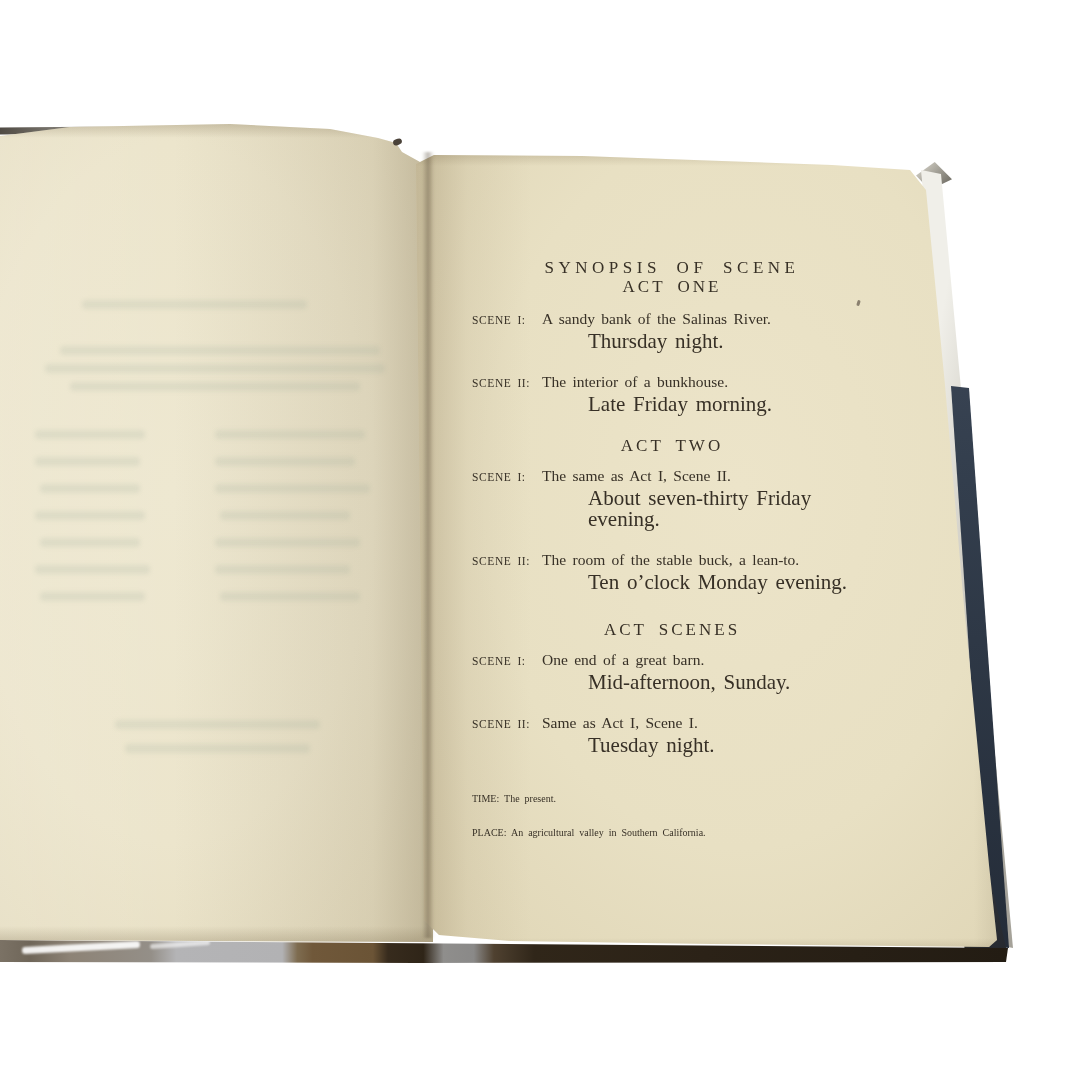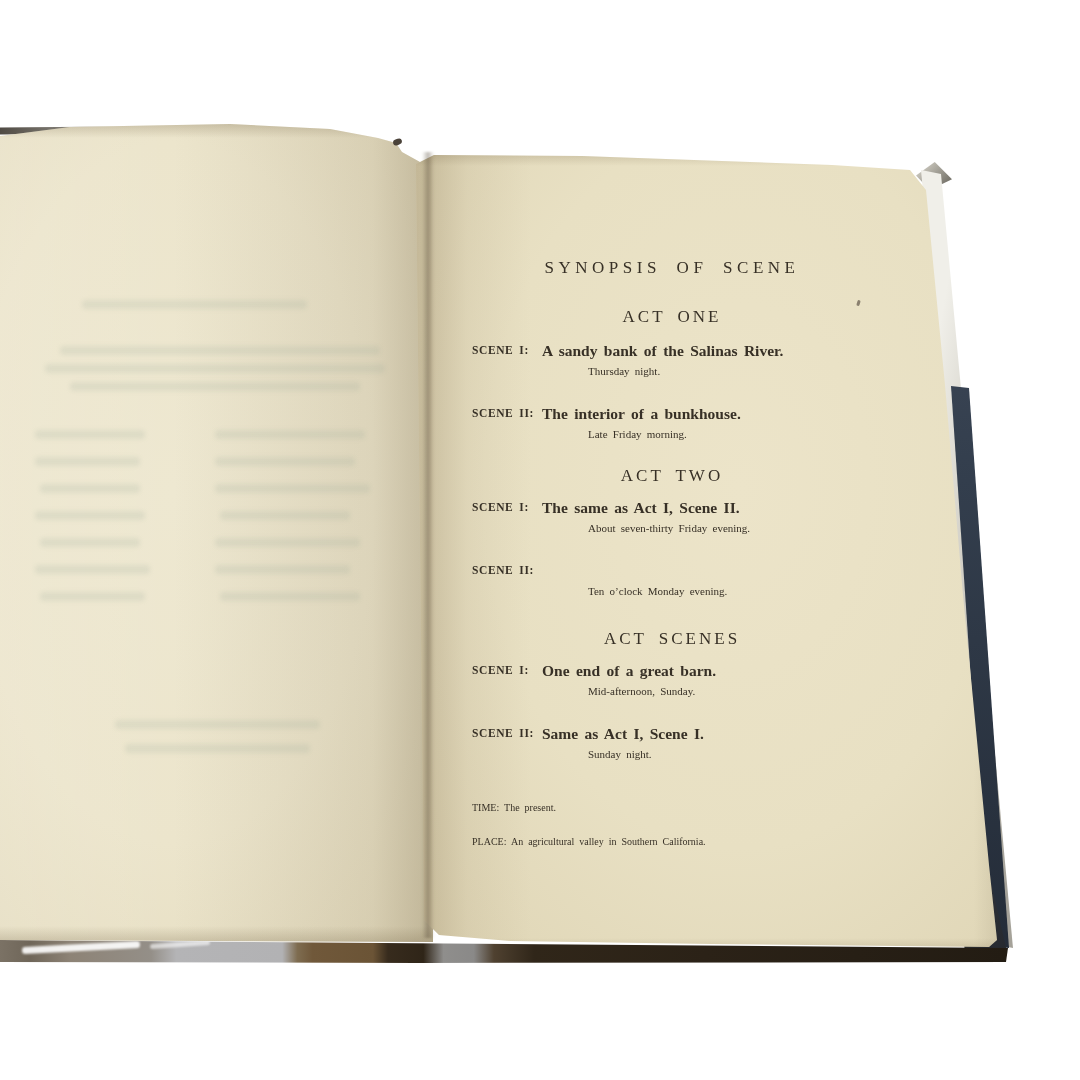--- a/index.html
+++ b/index.html
@@ -104,36 +104,35 @@
     color:#373026; z-index:5;
   }
   .book-title {
     font-size:17px; font-weight:normal; letter-spacing:4.5px; word-spacing:7px;
     text-align:center; line-height:20px; margin-top:8px;
   }
   .act-heading {
     font-size:17px; font-weight:normal; letter-spacing:3px; word-spacing:5px;
     text-align:center; line-height:18px;
   }
-  .act-heading.first  { margin-top:30px; }
+  .act-heading.first  { }
   .act-heading.second { margin-top:22px; }
   .act-heading.third  { margin-top:28px; }
   .scene-line {
-    display:flex; align-items:flex-end; line-height:21px; font-size:15.5px;
+    display:flex; align-items:flex-start; line-height:21px; font-size:15.5px;
     word-spacing:2.5px;
-    font-weight:bold;
   }
   .scene-line.lead1 { margin-top:12px; }
   .scene-line.lead2 { margin-top:10px; }
   .scene-line.follow { margin-top:19px; }
   .scene-label {
     flex:0 0 70px; font-size:11.5px; letter-spacing:0.6px; padding-top:2px;
   }
   .scene-setting { flex:1; }
-  .scene-time { margin-left:116px; line-height:21px; font-size:11px; word-spacing:2.5px; }
+  .scene-time { margin-left:116px; line-height:21px; font-size:21px; word-spacing:2.5px; }
   .meta-line { font-size:10px; line-height:21px; word-spacing:2.5px; }
   .meta-line.time-row  { margin-top:32px; }
   .meta-line.place-row { margin-top:13px; }
   .print-speck {
     position:absolute; left:445px; top:150px; width:3px; height:6px; z-index:6;
     background:rgba(60,50,40,0.55); border-radius:2px; transform:rotate(18deg);
   }
 </style>
 </head>
 <body>
@@ -200,34 +199,35 @@
       <div class="scene-time">Late Friday morning.</div>
 
       <div class="act-heading second">ACT TWO</div>
       <div class="scene-line lead2">
         <span class="scene-label">SCENE I:</span>
         <span class="scene-setting">The same as Act I, Scene II.</span>
       </div>
       <div class="scene-time">About seven-thirty Friday evening.</div>
       <div class="scene-line follow">
         <span class="scene-label">SCENE II:</span>
+        <span class="scene-setting">The room of the stable buck, a lean-to.</span>
       </div>
       <div class="scene-time">Ten o’clock Monday evening.</div>
 
       <div class="act-heading third">ACT SCENES</div>
       <div class="scene-line lead2">
         <span class="scene-label">SCENE I:</span>
         <span class="scene-setting">One end of a great barn.</span>
       </div>
       <div class="scene-time">Mid-afternoon, Sunday.</div>
       <div class="scene-line follow">
         <span class="scene-label">SCENE II:</span>
         <span class="scene-setting">Same as Act I, Scene I.</span>
       </div>
-      <div class="scene-time">Sunday night.</div>
+      <div class="scene-time">Tuesday night.</div>
 
       <div class="meta-line time-row">
         <span>TIME:</span>
         <span>The present.</span>
       </div>
       <div class="meta-line place-row">
         <span>PLACE:</span>
         <span>An agricultural valley in Southern California.</span>
       </div>
 

